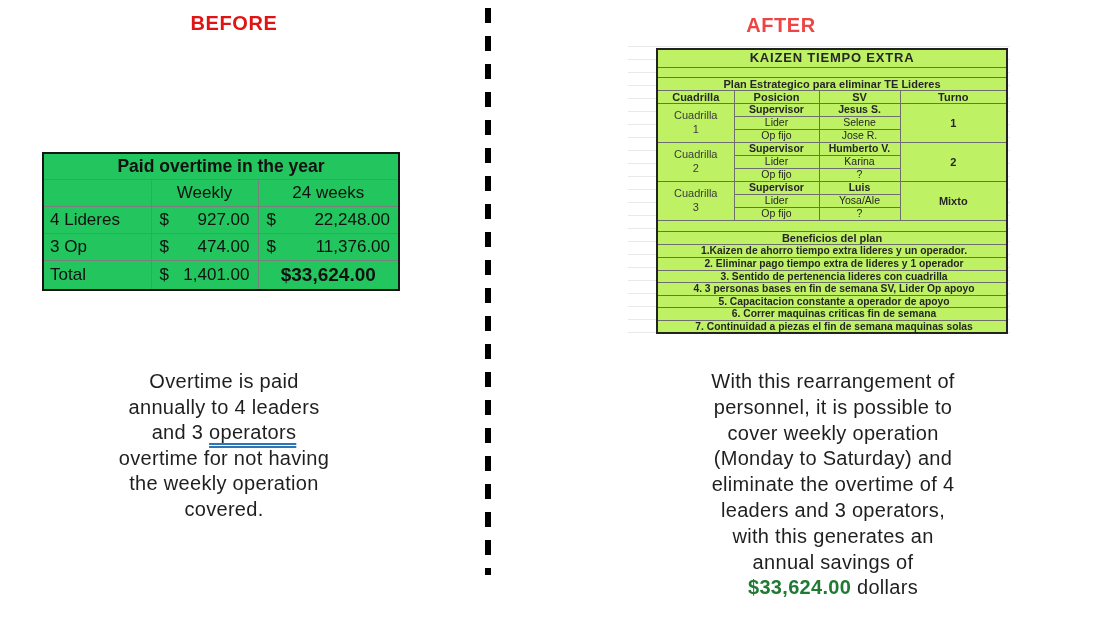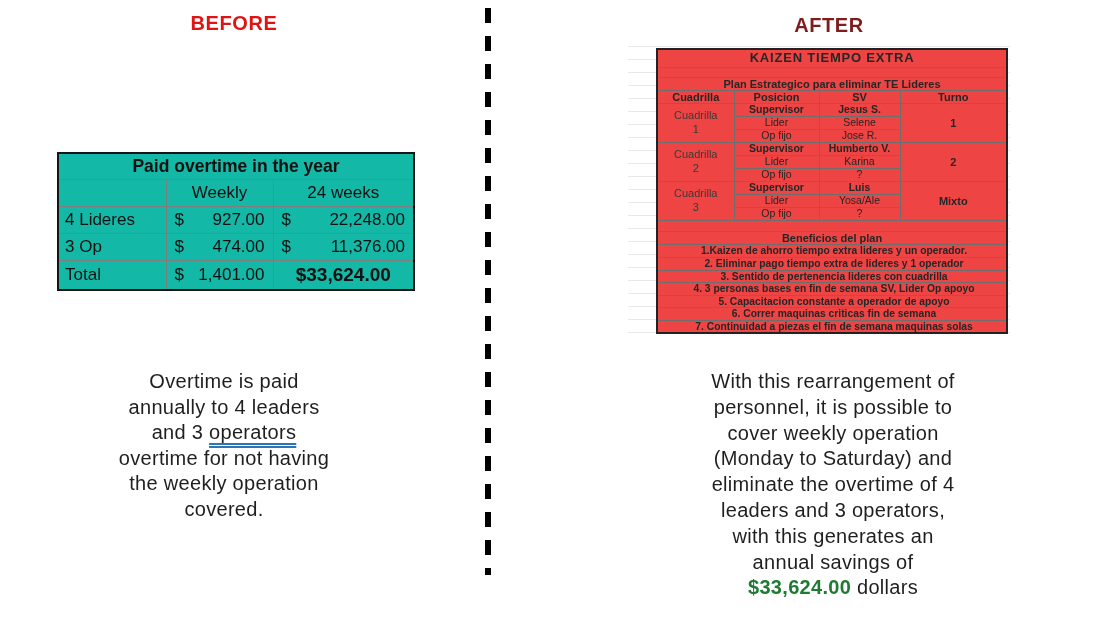--- a/index.html
+++ b/index.html
@@ -4,46 +4,46 @@
 <style>
   * { margin:0; padding:0; box-sizing:border-box; }
   html,body { width:1107px; height:627px; background:#ffffff; overflow:hidden;
               font-family:"Liberation Sans", sans-serif; }
   .slide { position:relative; width:1107px; height:627px; background:#fff; }
 
   
   .section-title { position:absolute; font-size:20px; font-weight:bold;
                    text-align:center; letter-spacing:.6px; }
   .title-before { left:59px;  top:12px; width:350px; color:#e01414; }
-  .title-after  { left:674px; top:14px; width:310px; color:#7f1d1d; }
+  .title-after  { left:626px; top:14px; width:310px; color:#ef4444; }
 
   
   .divider { position:absolute; left:485px; top:8px; width:6px; height:567px;
              background:repeating-linear-gradient(to bottom,#000 0 15px,transparent 15px 28px); }
 
   
-  .before-table { position:absolute; left:57px; top:152px; width:356px;
+  .before-table { position:absolute; left:42px; top:152px; width:356px;
                   border-collapse:collapse; table-layout:fixed; color:#111;
-                  border:2.5px solid #151515; background:#14b8a6; }
+                  border:2.5px solid #151515; background:#22c55e; }
   .before-table td { border:1px solid #7d7d7d; font-size:17px; padding:0; vertical-align:middle; }
   .before-table tr.t-title td { height:26px; font-weight:bold; font-size:17.5px; text-align:center; }
   .before-table tr.t-head  td { height:27px; text-align:center; }
   .before-table tr.t-row   td { height:27px; }
   .before-table tr.t-total td { height:30px; }
   .before-table td.lbl { text-align:left; padding-left:6px; }
   .money-wrap { display:flex; justify-content:space-between; padding:0 8px; }
   .before-table td.grand { font-weight:bold; font-size:19px; text-align:center; }
 
   
   .kaizen-backdrop { position:absolute; left:628px; top:46px; width:382px; height:292px;
                      background:repeating-linear-gradient(to bottom,#e9e9e9 0 1px,transparent 1px 13px); }
 
   
   .after-table { position:absolute; left:656px; top:48px; width:350px;
-                 border-collapse:collapse; table-layout:fixed; background:#ef4444;
+                 border-collapse:collapse; table-layout:fixed; background:#bef264;
                  color:#262626; border:2px solid #222; }
   .after-table td { border:1px solid #6e6e6e; font-size:10.5px; text-align:center;
                     padding:0; line-height:1.12; vertical-align:middle; }
   .after-table tr.k-title td { height:18px; font-size:13px; font-weight:bold; letter-spacing:.8px; }
   .after-table tr.k-empty td { height:10px; }
   .after-table tr.k-sub  td { height:13px; font-size:11px; font-weight:bold; }
   .after-table tr.k-head td { height:13px; font-size:11px; font-weight:bold; }
   .after-table tr.k-pos  td { height:13px; }
   .after-table tr.k-group-start td { border-top:1.6px solid #222; }
   .after-table td.k-cuad  { font-size:11px; color:#3a3a3a; }

